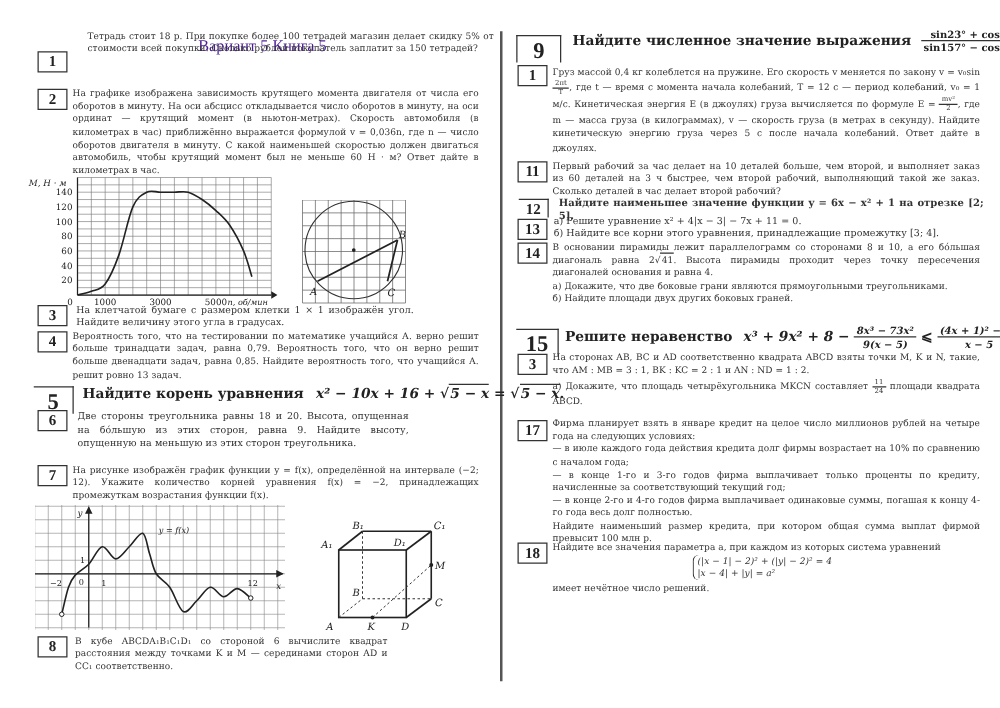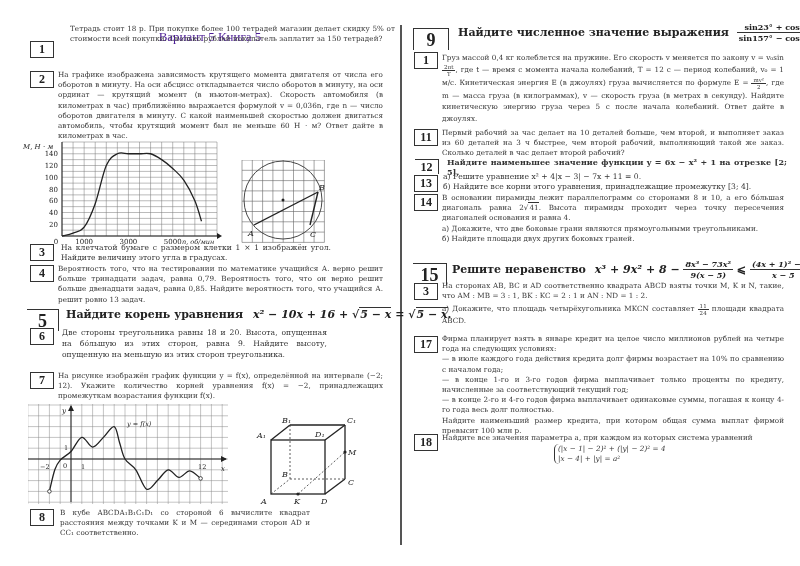--- a/index.html
+++ b/index.html
@@ -287,13 +287,14 @@
 
 <div class="numbox nb-s" style="left:414px;top:434px;">18</div>
 <div class="task" style="left:442px;top:433px;width:342px;">
   <p>Найдите все значения параметра a, при каждом из которых система уравнений</p>
   <div style="margin-left:112px;margin-top:1px;">
     <span class="sys">
       <span class="it" style="display:block;">(|x − 1| − 2)² + (|y| − 2)² = 4</span>
       <span class="it" style="display:block;">|x − 4| + |y| = a²</span>
     </span>
   </div>
+  <p style="margin-top:2px;">имеет нечётное число решений.</p>
 </div>
 
 </body></html>

